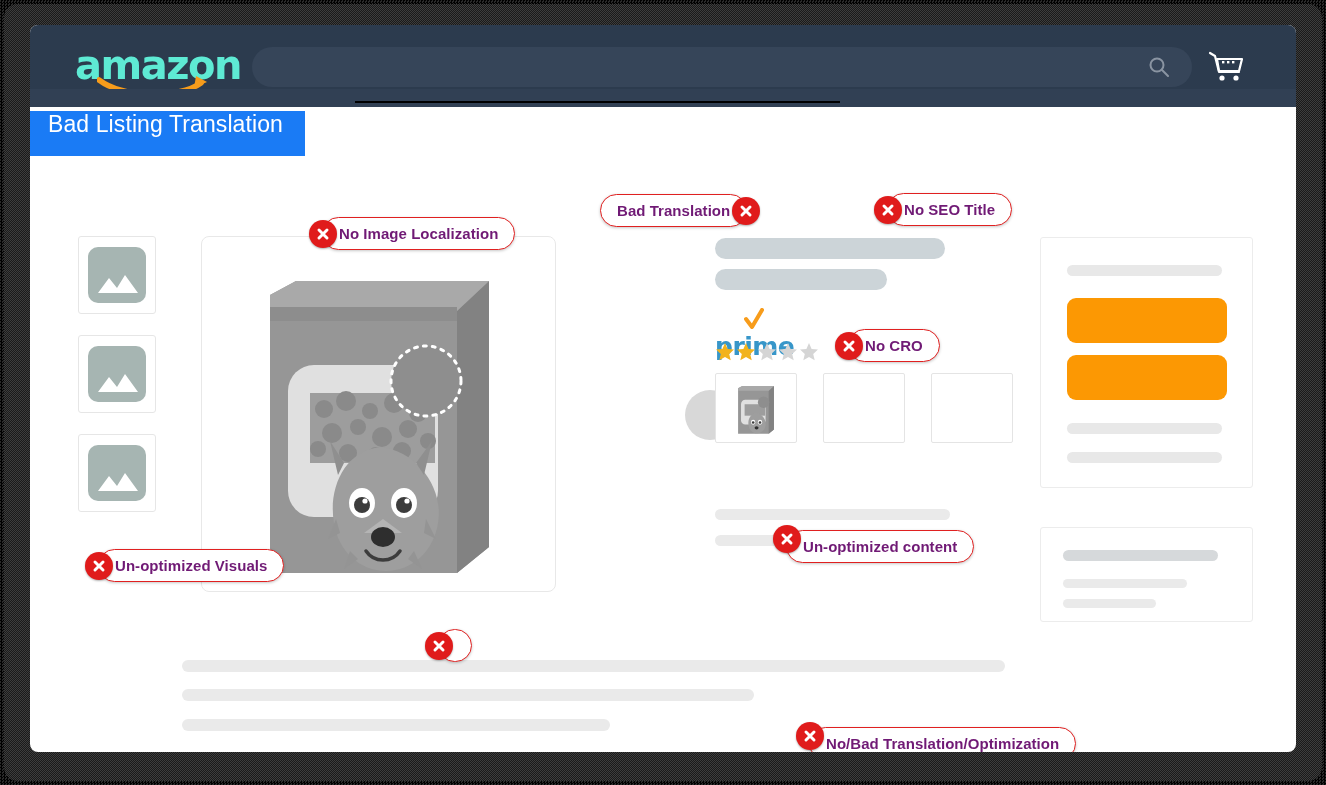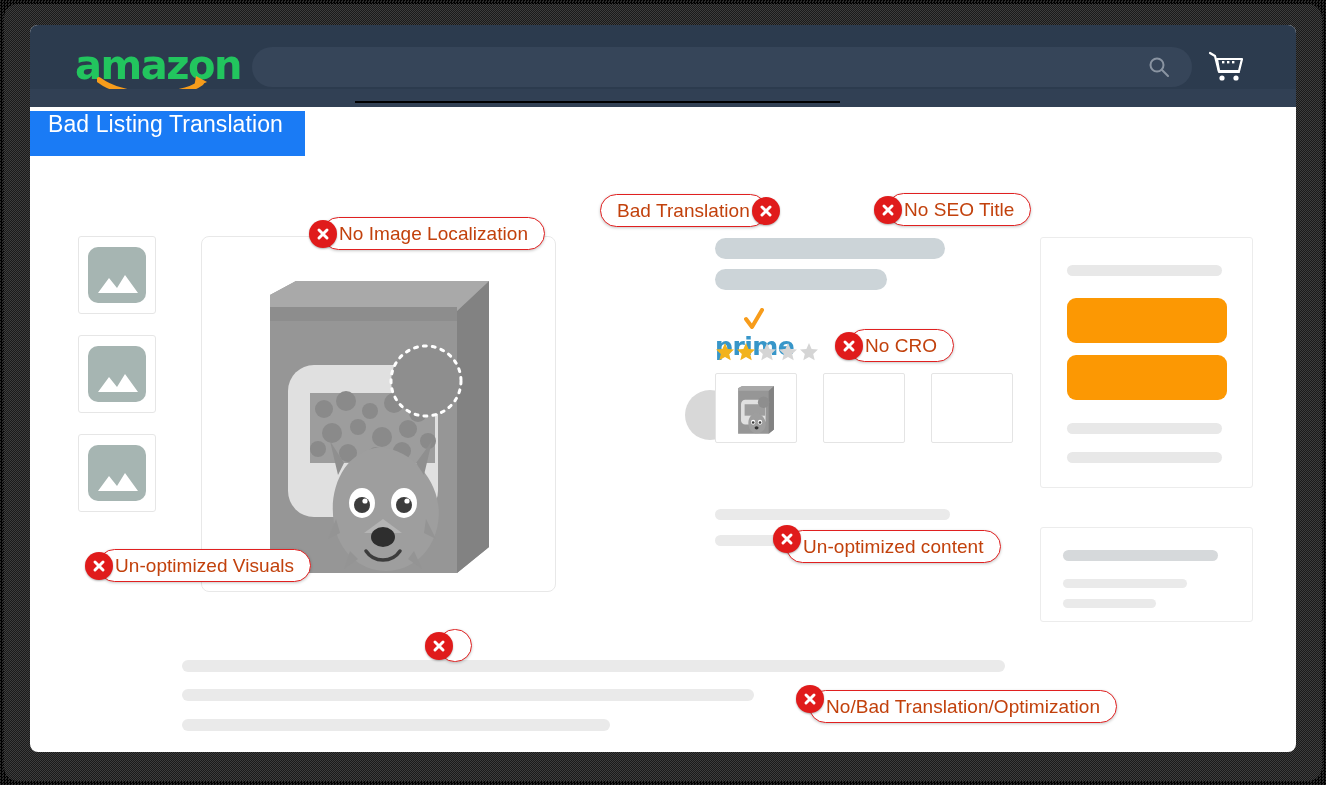--- a/index.html
+++ b/index.html
@@ -51,21 +51,21 @@
   }
   .amz-logo {
     position: absolute;
     left: 45px; top: 20px;
     width: 150px; height: 52px;
   }
   .amz-logo-text {
     font-family: "DejaVu Sans", sans-serif;
     font-size: 40px;
     font-weight: 700;
-    color: #22c55e;
+    color: #5eead4;
     letter-spacing: -1.5px;
     line-height: 40px;
   }
   .amz-smile {
     position: absolute;
     left: 22px; top: 27px;
     width: 122px; height: 26px;
     overflow: hidden;
   }
   .search-bar {
@@ -211,23 +211,24 @@
     height: 33px;
     background: #ffffff;
     border: 1.6px solid #e02020;
     border-radius: 17px;
     padding: 0 16px;
     box-shadow: 0 1px 3px rgba(0,0,0,0.22);
     white-space: nowrap;
     z-index: 20;
   }
   .pill span {
-    font-size: 19px;
-    color: #c2410c;
+    font-size: 15px;
+    color: #701a75;
     letter-spacing: 0.05px;
+    font-weight: bold;
   }
   .xbadge {
     position: absolute;
     width: 28px; height: 28px;
     border-radius: 50%;
     background: #e01b1b;
     display: flex; align-items: center; justify-content: center;
     box-shadow: 0 1px 2px rgba(0,0,0,0.3);
     z-index: 22;
   }
@@ -486,21 +487,21 @@
   </div>
 
   <div class="pill" style="left:408px;top:604px;">
     <div class="xbadge x-left">
       <svg width="16" height="16" viewBox="0 0 16 16">
           <path d="M4 4 L12 12 M12 4 L4 12" stroke="#ffffff" stroke-width="3" stroke-linecap="round"></path>
         </svg>
     </div>
   </div>
 
-  <div class="pill" style="left:779px;top:665px;">
+  <div class="pill" style="left:779px;top:702px;">
     <div class="xbadge x-tl">
       <svg width="16" height="16" viewBox="0 0 16 16">
           <path d="M4 4 L12 12 M12 4 L4 12" stroke="#ffffff" stroke-width="3" stroke-linecap="round"></path>
         </svg>
     </div>
     <span>No/Bad Translation/Optimization</span>
   </div>
 
 </div>
 

